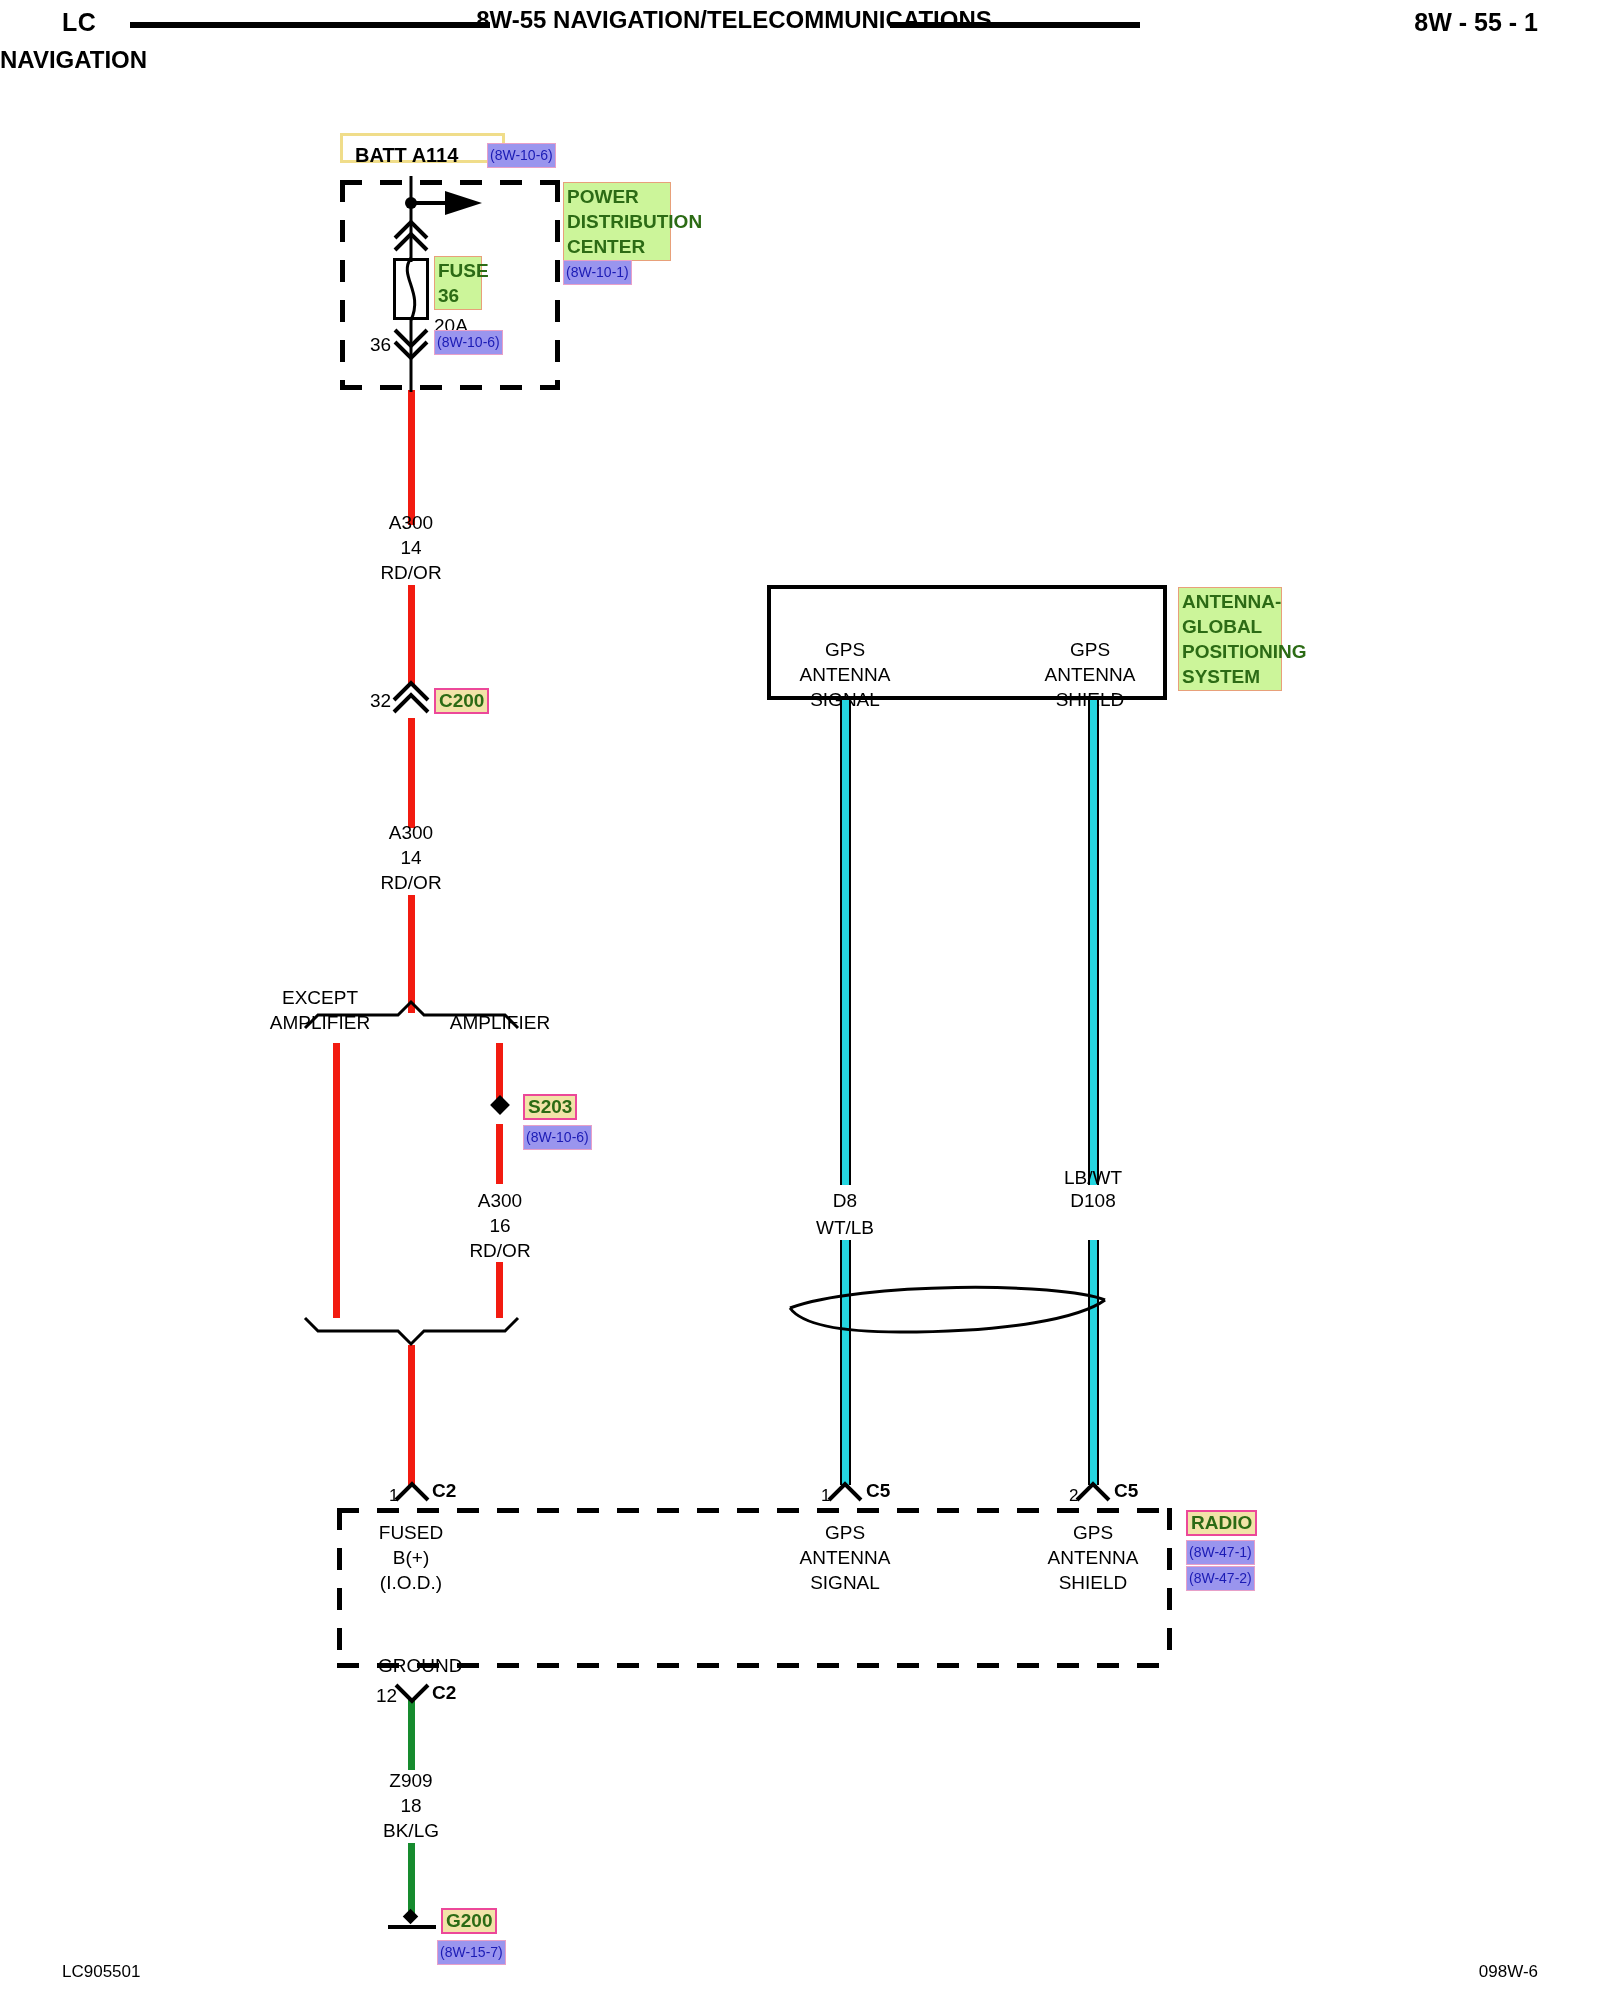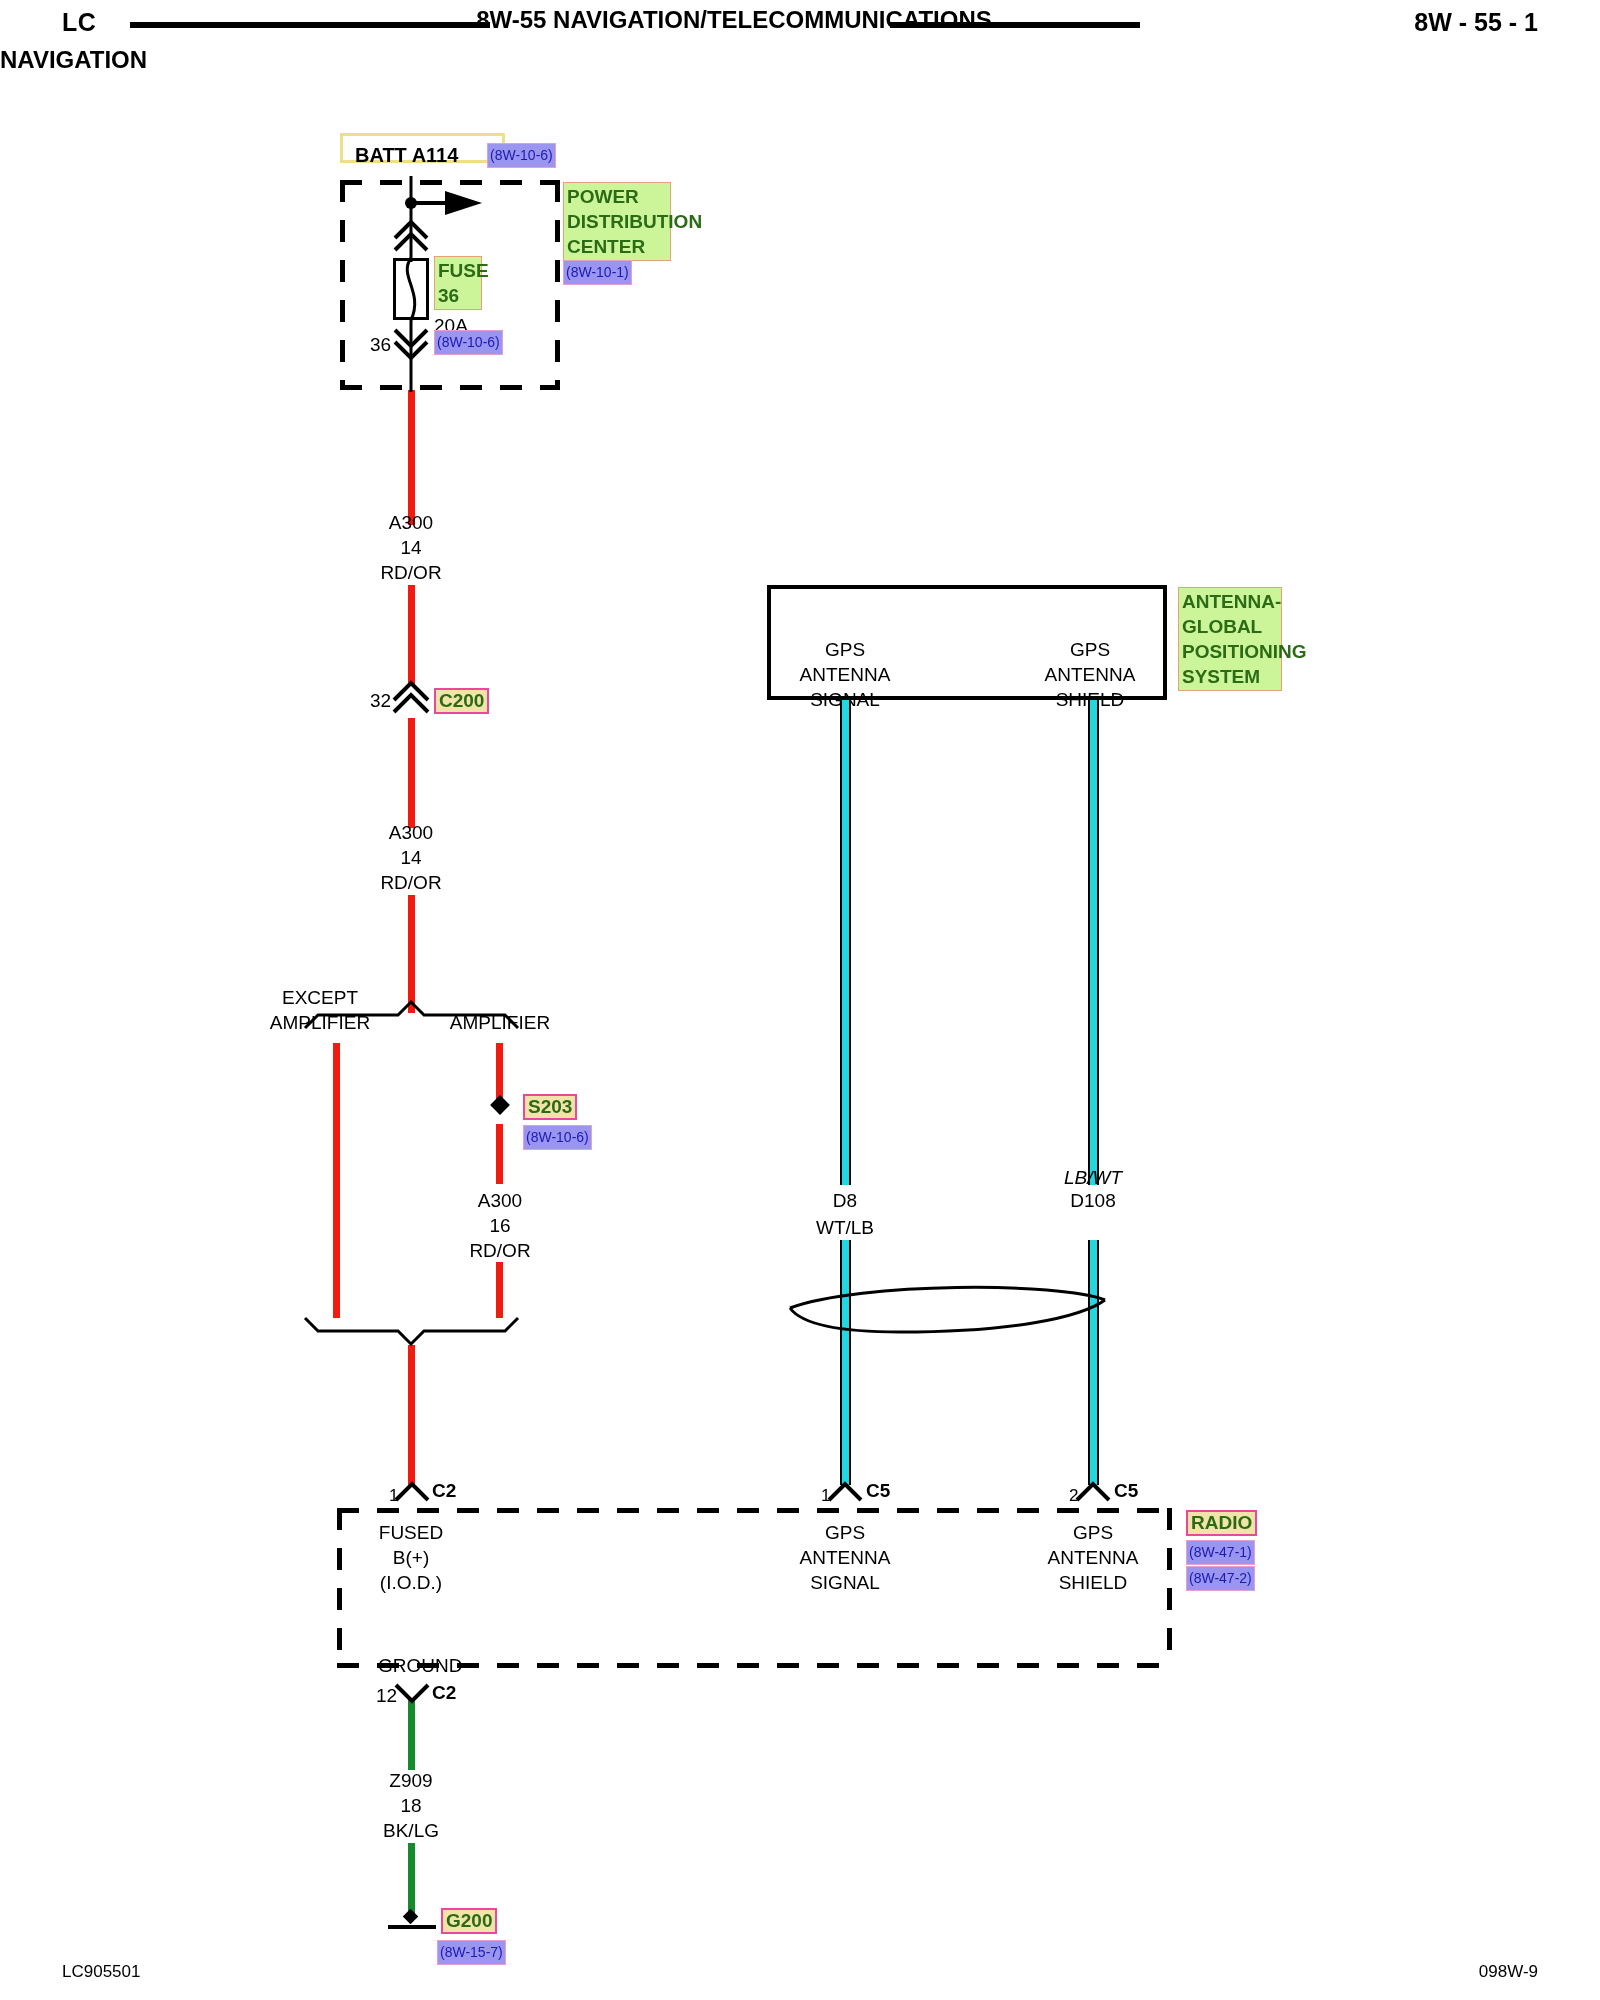--- a/index.html
+++ b/index.html
@@ -229,21 +229,21 @@
 POSITIONING
 SYSTEM</div>
 
   <div class="wire cyan" style="left:840px; top:700px; height:485px;"></div>
   <div class="txt ctr" style="left:845px; top:1188px;">D8</div>
   <div class="txt ctr" style="left:845px; top:1215px;">WT/LB</div>
   <div class="wire cyan" style="left:840px; top:1240px; height:245px;"></div>
 
   <div class="wire cyan" style="left:1088px; top:700px; height:485px;"></div>
   <div class="txt ctr" style="left:1093px; top:1188px;">D108</div>
-  <div class="txt ctr" style="left:1093px; top:1165px;font-style:italic;">LB/WT</div>
+  <div class="txt ctr" style="left:1093px; top:1165px;">LB/WT</div>
   <div class="wire cyan" style="left:1088px; top:1240px; height:245px;"></div>
 
   <div class="box-dashed" style="left:337px; top:1508px; width:835px; height:160px;">
     <div class="dash-t" style="left:0; top:0; width:835px;"></div>
     <div class="dash-b" style="left:0; top:155px; width:835px;"></div>
     <div class="dash-l" style="left:0; top:0; height:160px;"></div>
     <div class="dash-r" style="left:830px; top:0; height:160px;"></div>
   </div>
   <div class="txt ctr" style="left:411px; top:1520px; white-space:pre-line; line-height:25px;">FUSED
 B(+)
@@ -314,15 +314,15 @@
     <polyline points="396,1500 412,1484 428,1500" fill="none" stroke="#000" stroke-width="4"></polyline>
 
     <polyline points="829,1500 845,1484 861,1500" fill="none" stroke="#000" stroke-width="4"></polyline>
 
     <polyline points="1077,1500 1093,1484 1109,1500" fill="none" stroke="#000" stroke-width="4"></polyline>
 
     <polyline points="396,1685 412,1701 428,1685" fill="none" stroke="#000" stroke-width="4"></polyline>
   </svg>
 
   <div class="ftr-left">LC905501</div>
-  <div class="ftr-right">098W-9</div>
+  <div class="ftr-right">098W-6</div>
 
 </div>
 
 </body></html>

